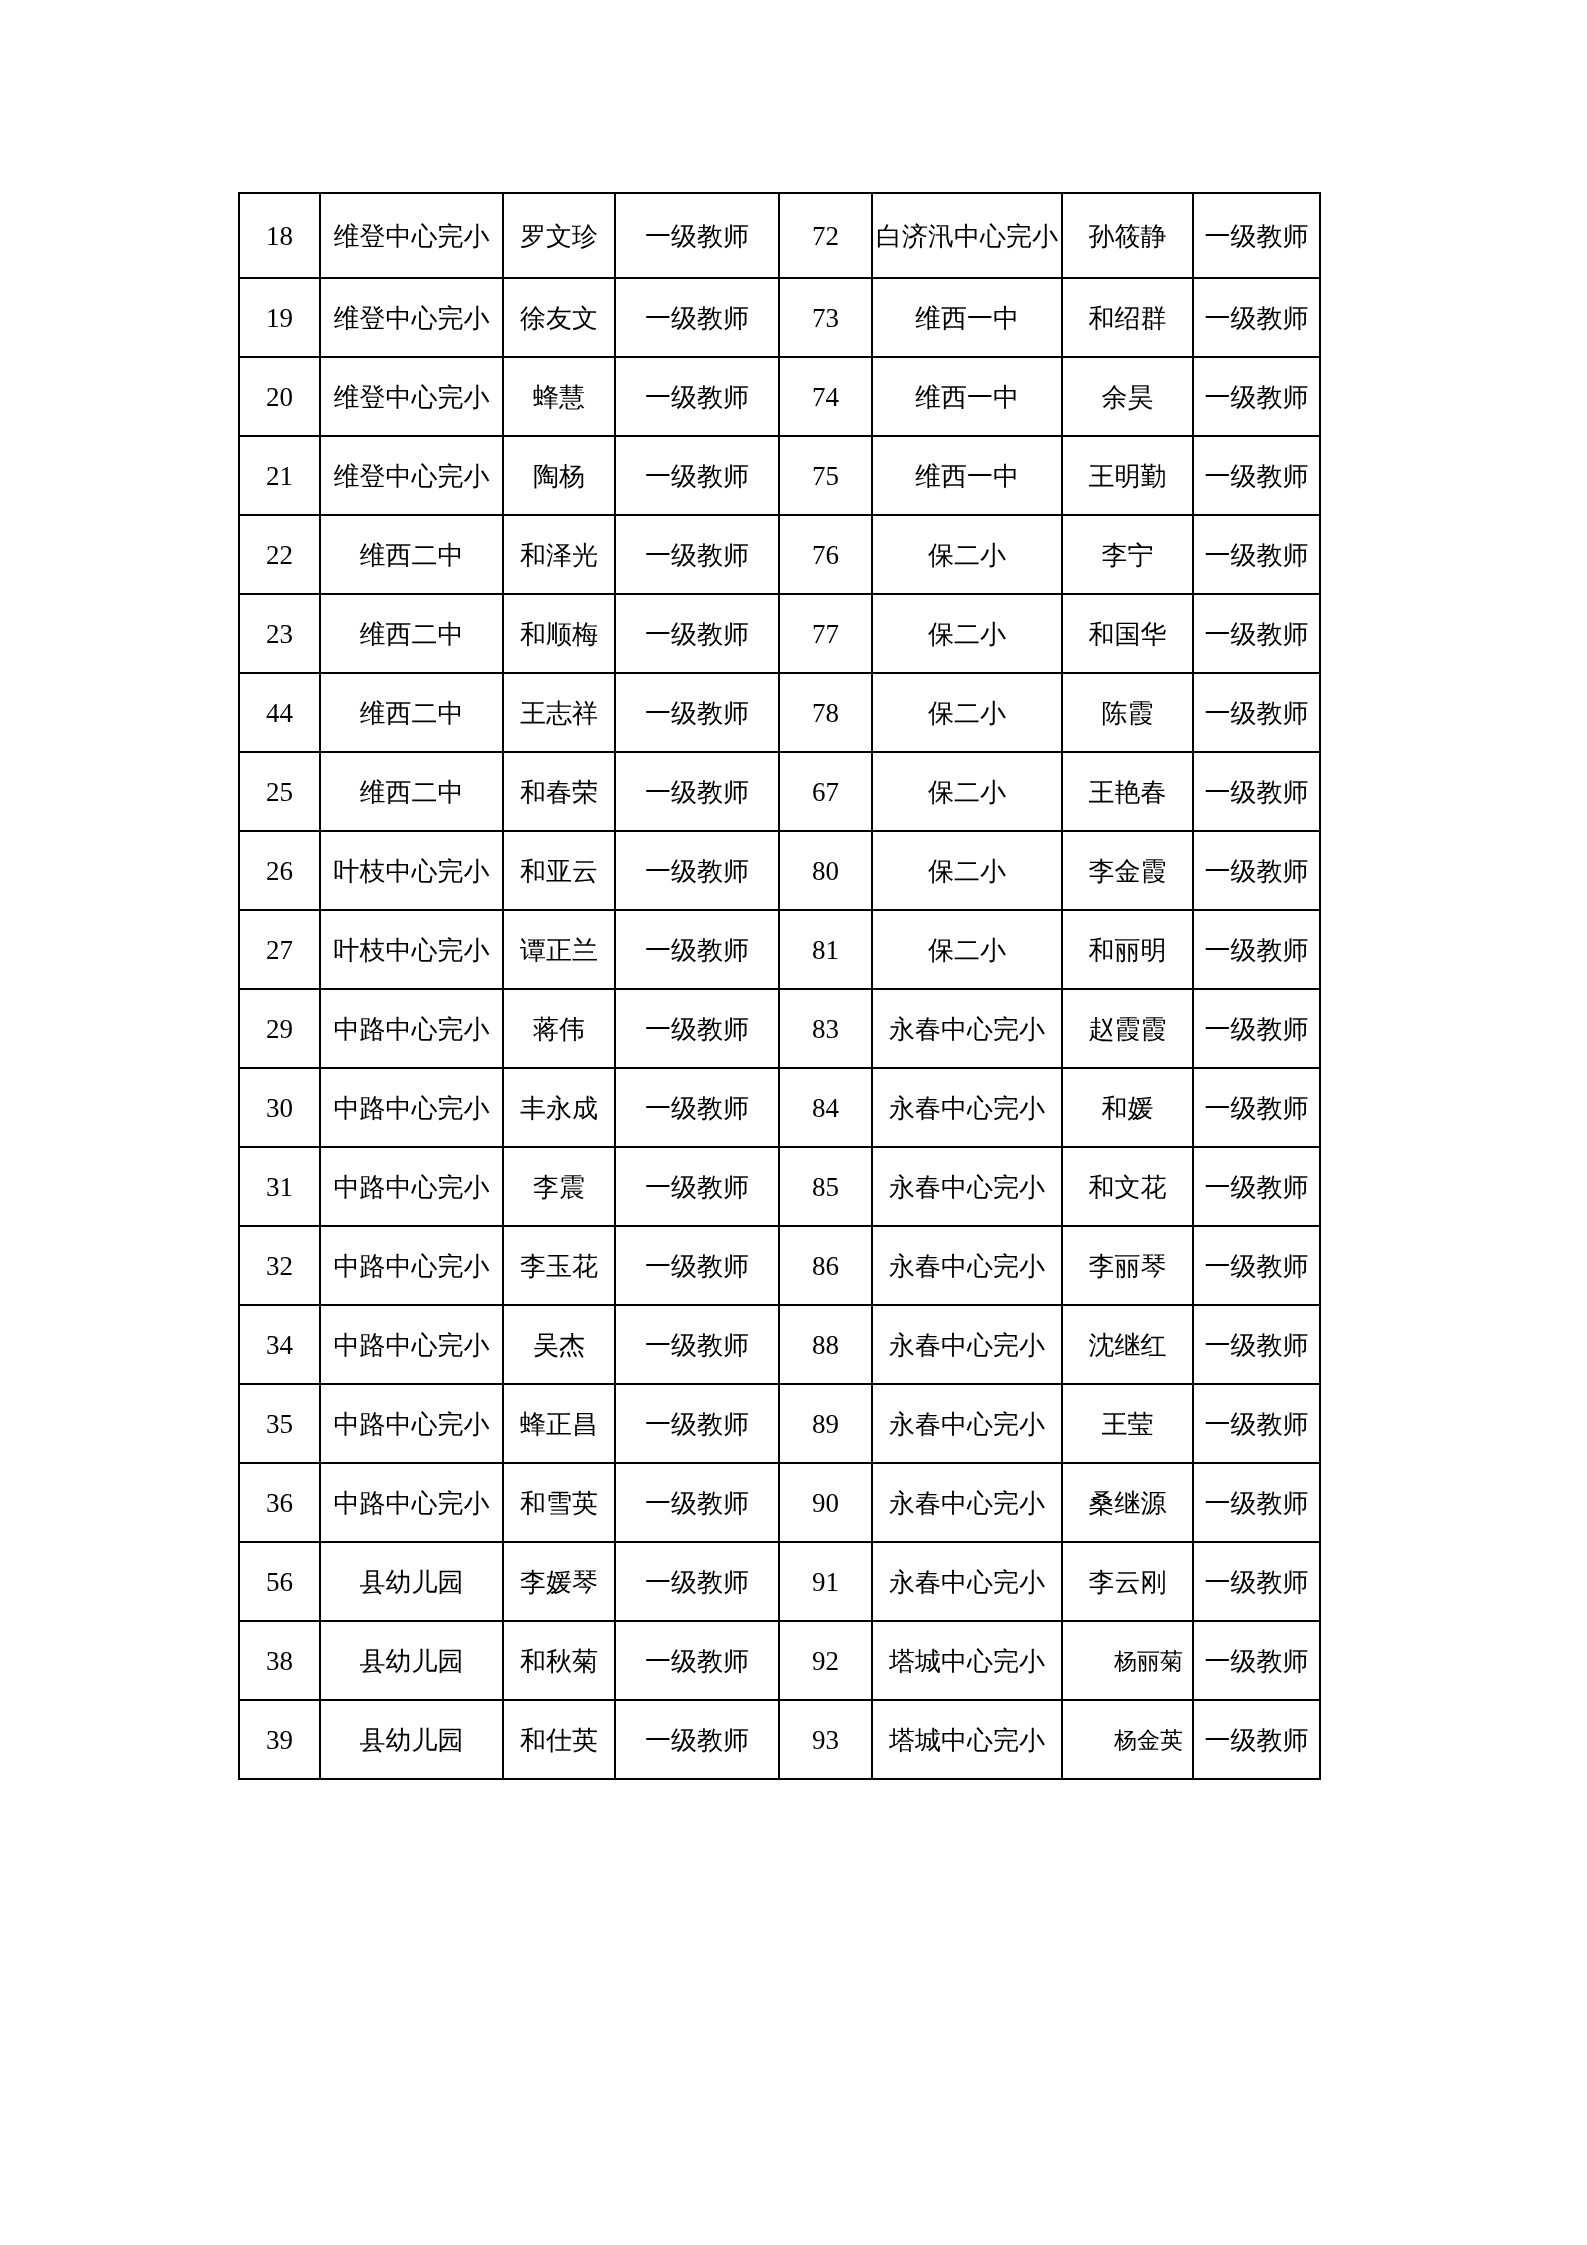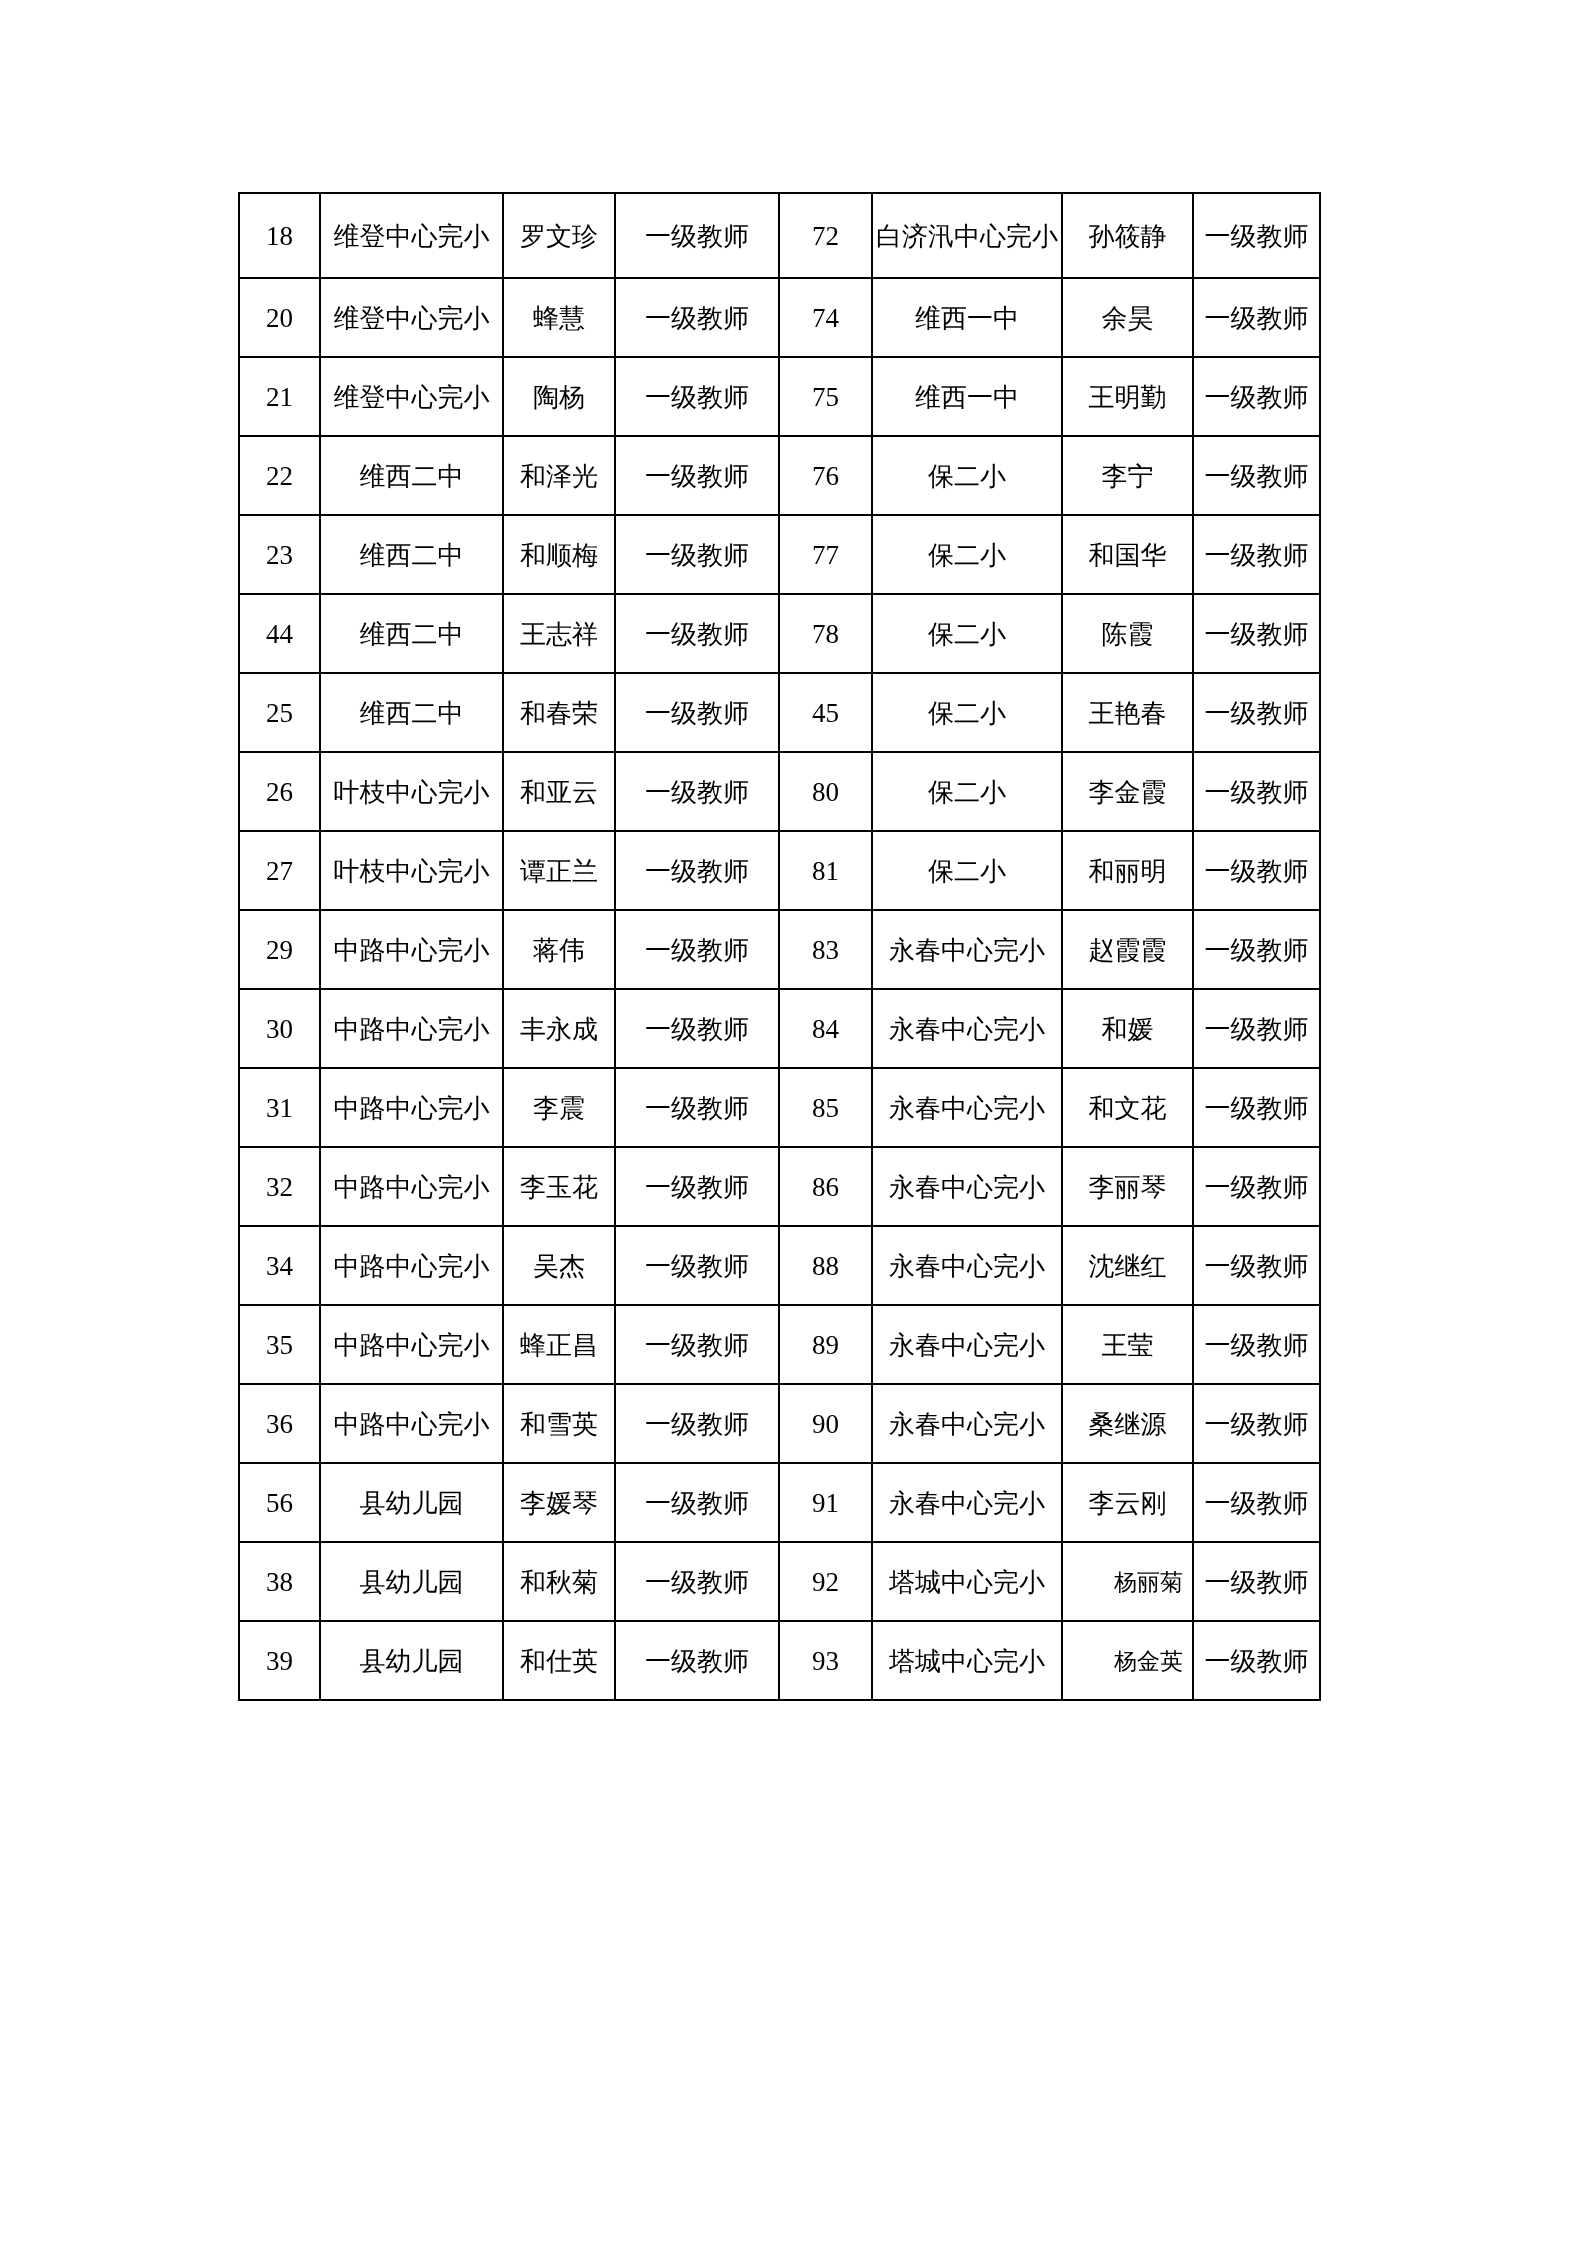--- a/index.html
+++ b/index.html
@@ -74,20 +74,30 @@
           <td class="num">18</td>
           <td class="txt">维登中心完小</td>
           <td class="txt">罗文珍</td>
           <td class="txt">一级教师</td>
           <td class="num">72</td>
           <td class="txt">白济汛中心完小</td>
           <td class="txt">孙筱静</td>
           <td class="txt">一级教师</td>
         </tr>
         <tr class="data-row">
+          <td class="num">19</td>
+          <td class="txt">维登中心完小</td>
+          <td class="txt">徐友文</td>
+          <td class="txt">一级教师</td>
+          <td class="num">73</td>
+          <td class="txt">维西一中</td>
+          <td class="txt">和绍群</td>
+          <td class="txt">一级教师</td>
+        </tr>
+        <tr class="data-row">
           <td class="num">20</td>
           <td class="txt">维登中心完小</td>
           <td class="txt">蜂慧</td>
           <td class="txt">一级教师</td>
           <td class="num">74</td>
           <td class="txt">维西一中</td>
           <td class="txt">余昊</td>
           <td class="txt">一级教师</td>
         </tr>
         <tr class="data-row">
@@ -128,21 +138,21 @@
           <td class="num">78</td>
           <td class="txt">保二小</td>
           <td class="txt">陈霞</td>
           <td class="txt">一级教师</td>
         </tr>
         <tr class="data-row">
           <td class="num">25</td>
           <td class="txt">维西二中</td>
           <td class="txt">和春荣</td>
           <td class="txt">一级教师</td>
-          <td class="num">45</td>
+          <td class="num">67</td>
           <td class="txt">保二小</td>
           <td class="txt">王艳春</td>
           <td class="txt">一级教师</td>
         </tr>
         <tr class="data-row">
           <td class="num">26</td>
           <td class="txt">叶枝中心完小</td>
           <td class="txt">和亚云</td>
           <td class="txt">一级教师</td>
           <td class="num">80</td>

